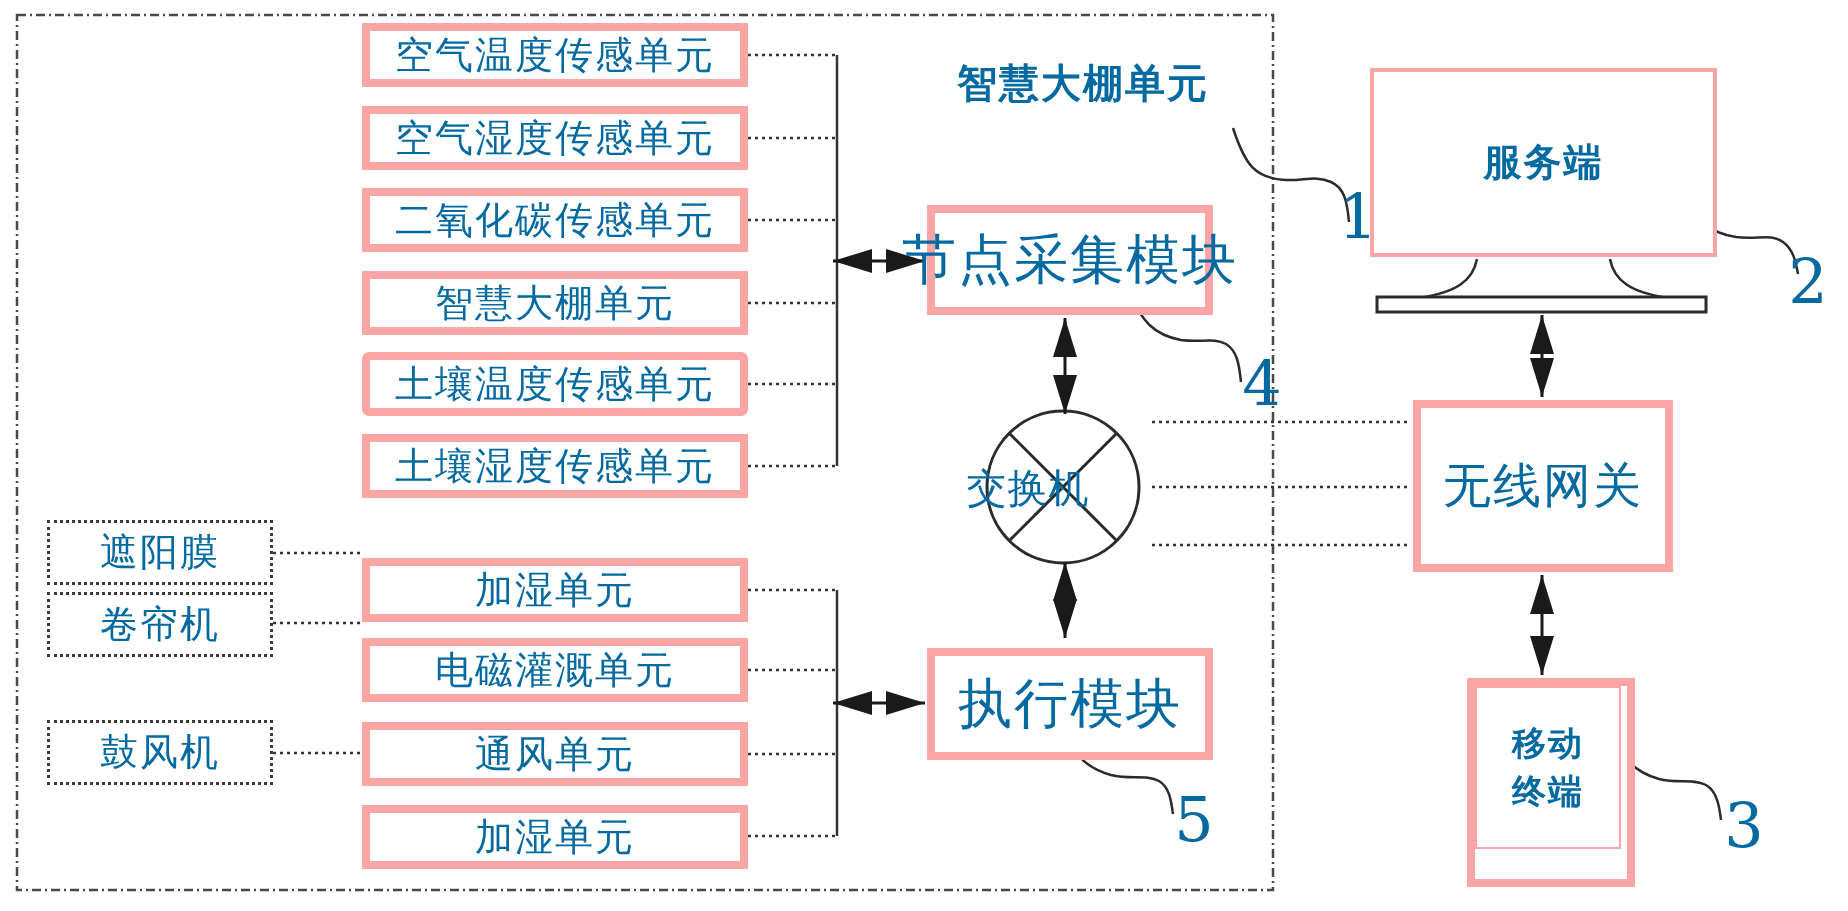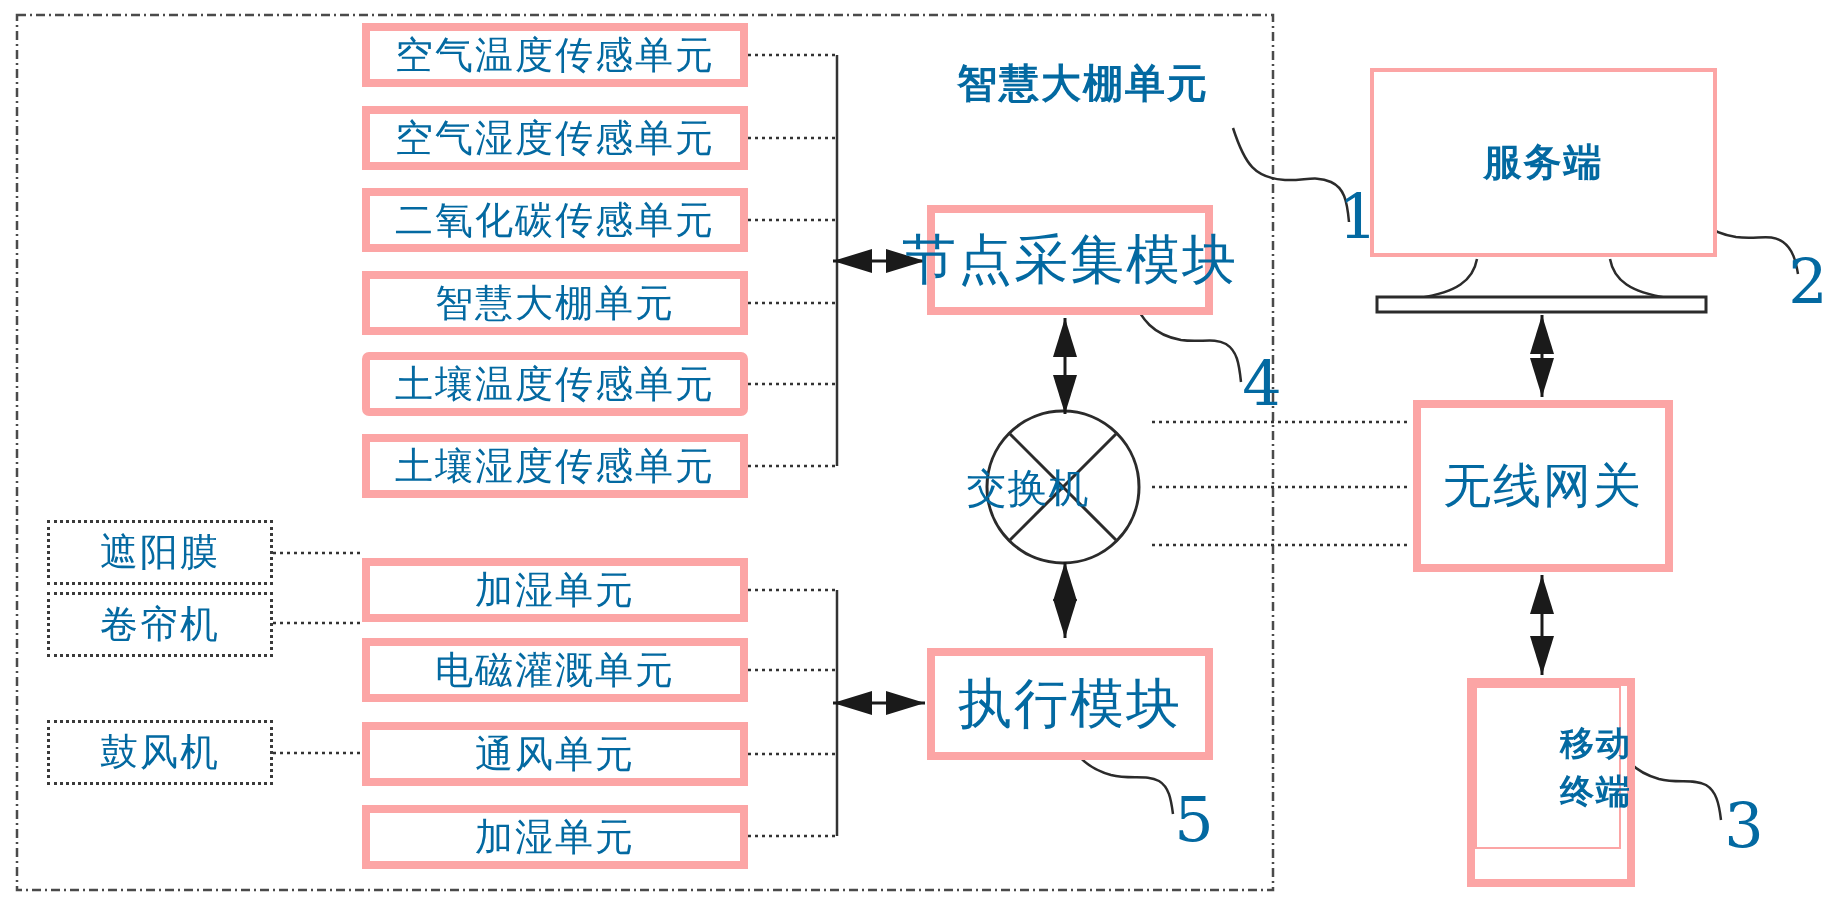--- a/index.html
+++ b/index.html
@@ -25,21 +25,21 @@
   .unitbox{left:362px;width:386px;height:64px;}
   .devbox{left:47px;width:226px;height:65px;}
   .modbox{font-size:54px;}
   .label{position:absolute;display:flex;align-items:center;justify-content:center;white-space:nowrap;}
   .title{font-weight:bold;font-size:40px;letter-spacing:2px;}
   .refnum{font-size:62px;font-family:"DejaVu Serif","Liberation Serif",serif;}
   .switch-label{font-size:40px;letter-spacing:1px;}
   .mobile-text{
     position:absolute;left:1475px;top:686px;width:146px;height:163px;
     display:flex;flex-direction:column;align-items:center;justify-content:center;
-    font-size:34px;font-weight:bold;line-height:1.4;letter-spacing:2px;margin-left:48px;
+    font-size:34px;font-weight:bold;line-height:1.4;letter-spacing:2px;
   }
 </style>
 </head>
 <body>
 
 <div id="stage">
 
   <svg id="wires" viewBox="0 0 1848 911" xmlns="http://www.w3.org/2000/svg">
     <defs>
       <marker id="arr" markerWidth="13" markerHeight="8" refX="13" refY="4" orient="auto-start-reverse" markerUnits="strokeWidth">

